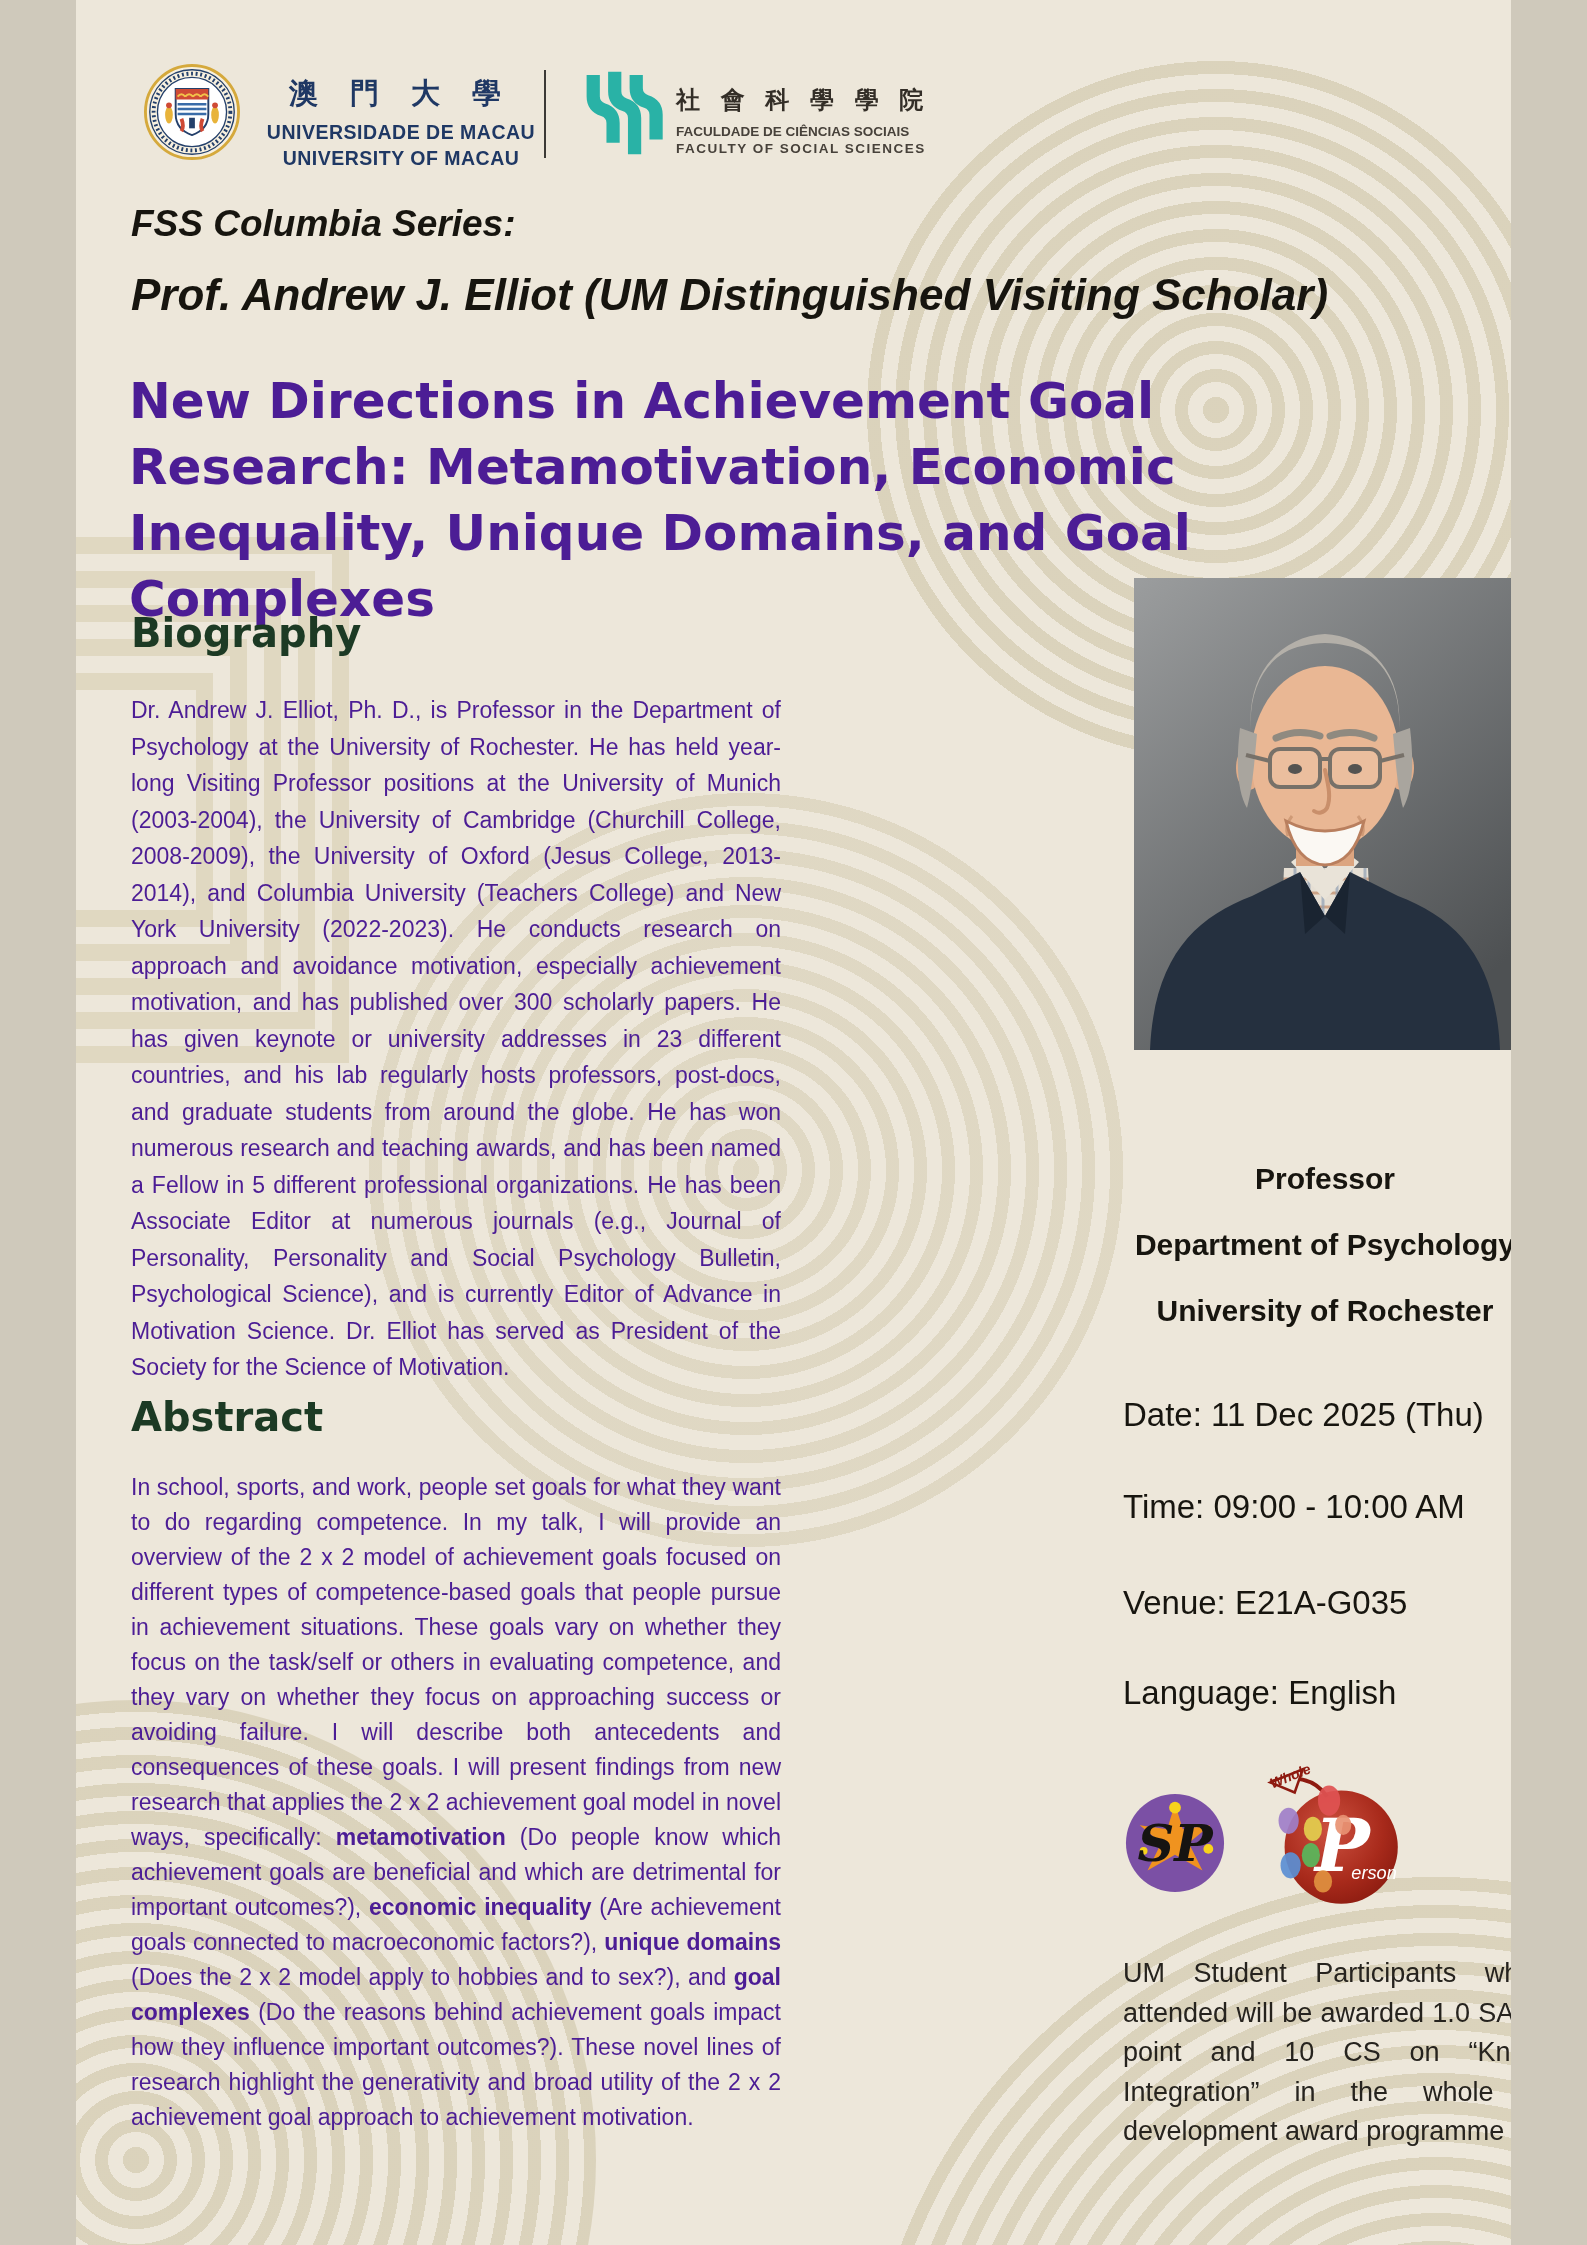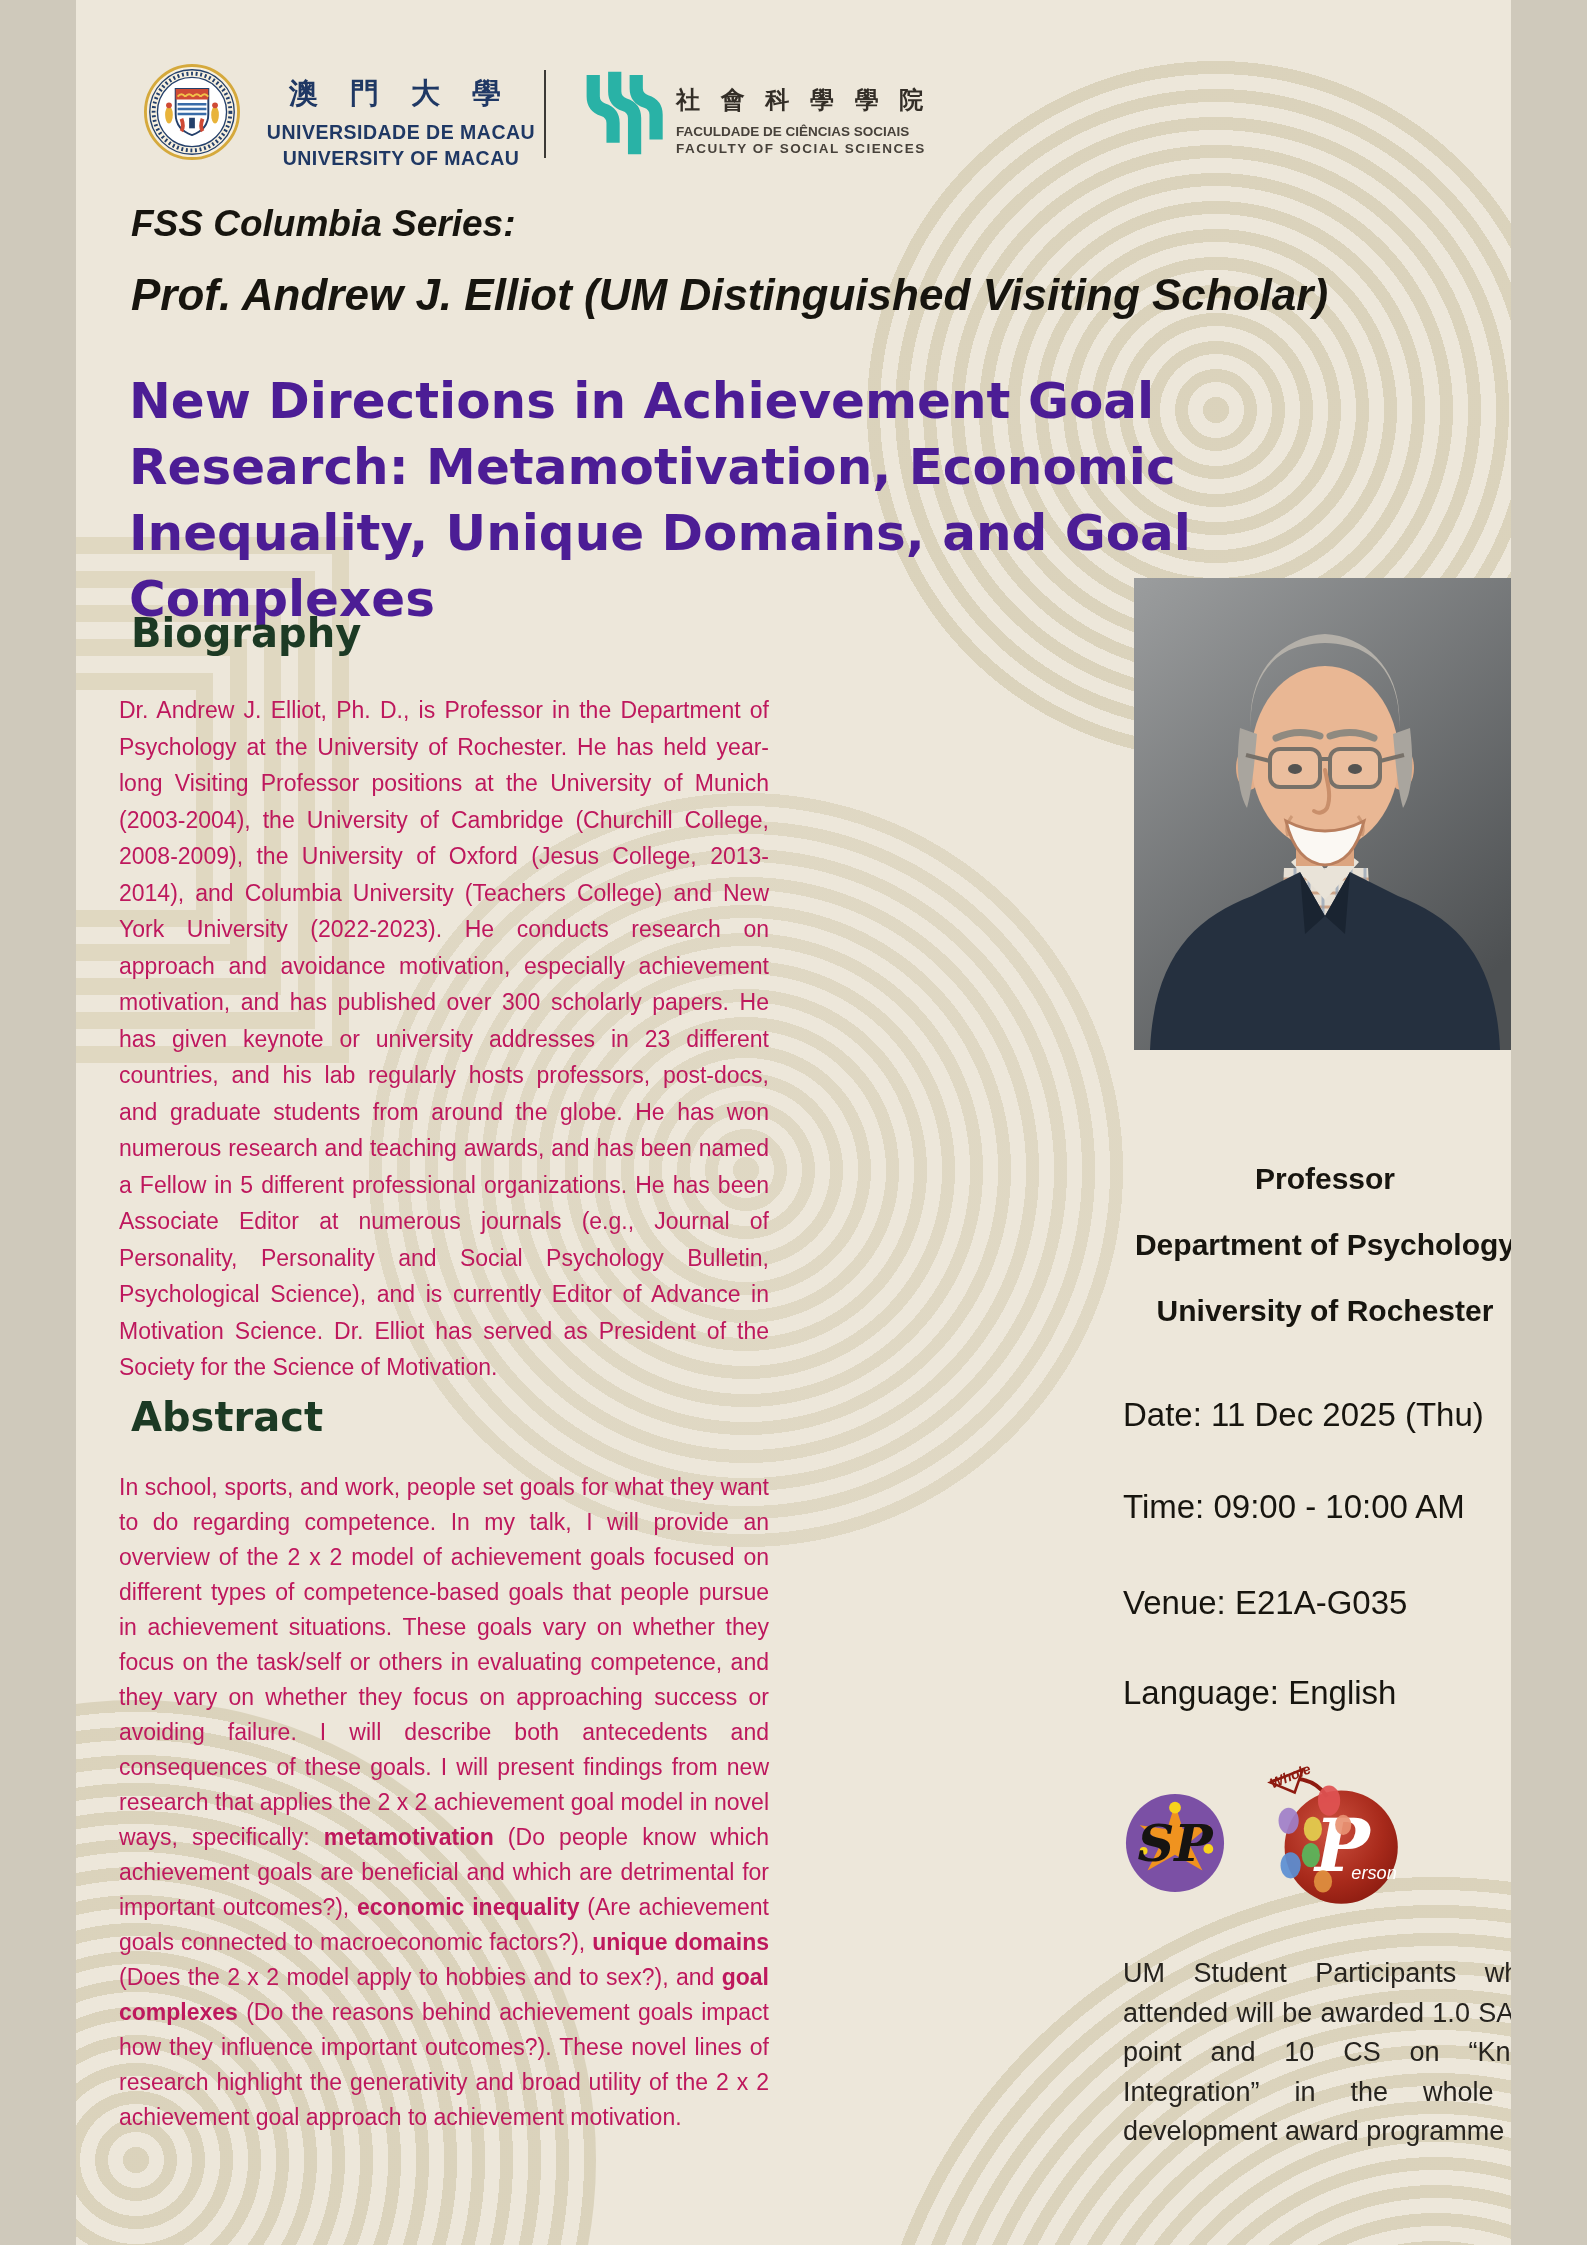--- a/index.html
+++ b/index.html
@@ -33,21 +33,21 @@
   .fss-en{font-size:13.5px;font-weight:bold;margin-top:2px;letter-spacing:1.5px;color:#47413a;white-space:nowrap;}
   
   .series1{position:absolute;left:55px;top:203px;font-size:37px;font-weight:bold;font-style:italic;color:#17150f;}
   .series2{position:absolute;left:55px;top:270px;font-size:44px;font-weight:bold;font-style:italic;color:#17150f;}
   .main-title{position:absolute;left:53px;top:368px;width:1290px;
     font-family:"DejaVu Sans","Liberation Sans",sans-serif;
     font-size:50px;line-height:66px;font-weight:bold;color:#4c1d95;}
   .sec-h{position:absolute;left:55px;font-family:"DejaVu Sans","Liberation Sans",sans-serif;
     font-size:40px;font-weight:bold;color:#1c3a24;}
   .bio-h{top:610px;} .abs-h{top:1394px;}
-  .body-par{position:absolute;left:43px;width:650px;text-align:justify;color:#be185d;}
+  .body-par{position:absolute;left:55px;width:650px;text-align:justify;color:#4c1d95;}
   .bio-p{top:692px;font-size:23px;line-height:36.5px;}
   .abs-p{top:1470px;font-size:23px;line-height:35px;}
   
   .photo{position:absolute;left:1058px;top:578px;width:382px;height:472px;}
   .spk-name{position:absolute;left:1008px;top:1076px;width:482px;text-align:center;
     font-family:"DejaVu Sans","Liberation Sans",sans-serif;
     font-size:38px;font-weight:bold;color:#1c3a24;}
   .spk-line{position:absolute;left:1008px;width:482px;text-align:center;
     font-size:30px;font-weight:bold;color:#17150f;}
   .spk-role{top:1162px;} .spk-dept{top:1228px;} .spk-univ{top:1294px;text-align:center;}

